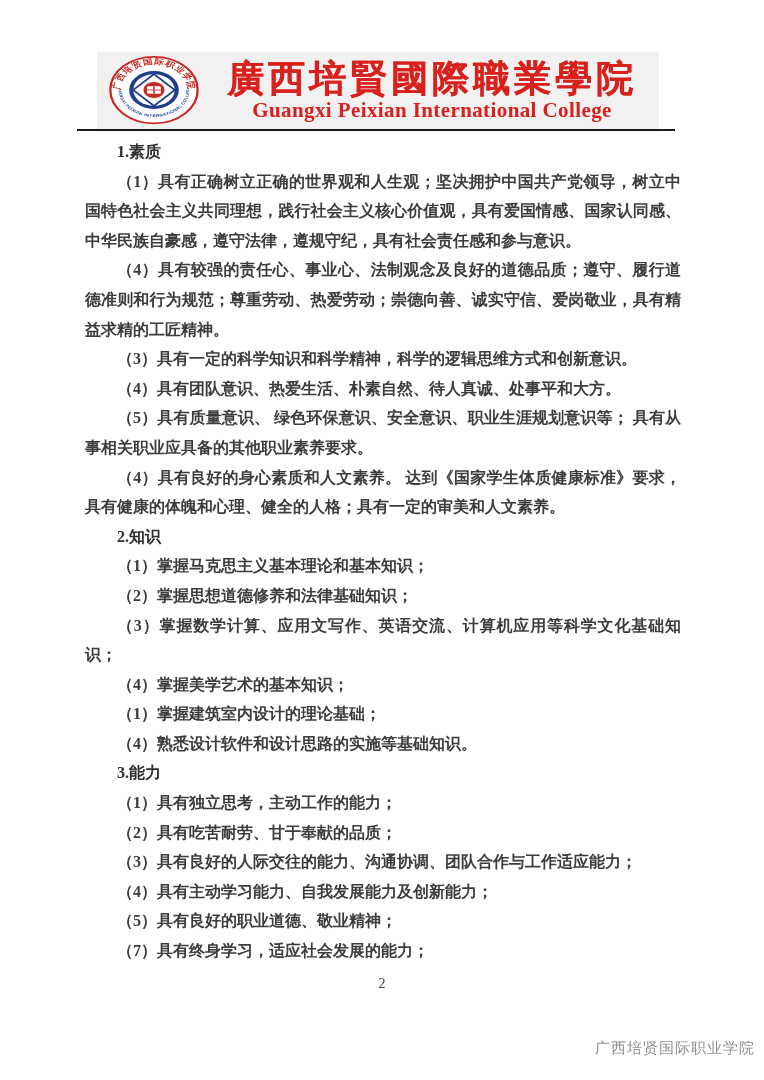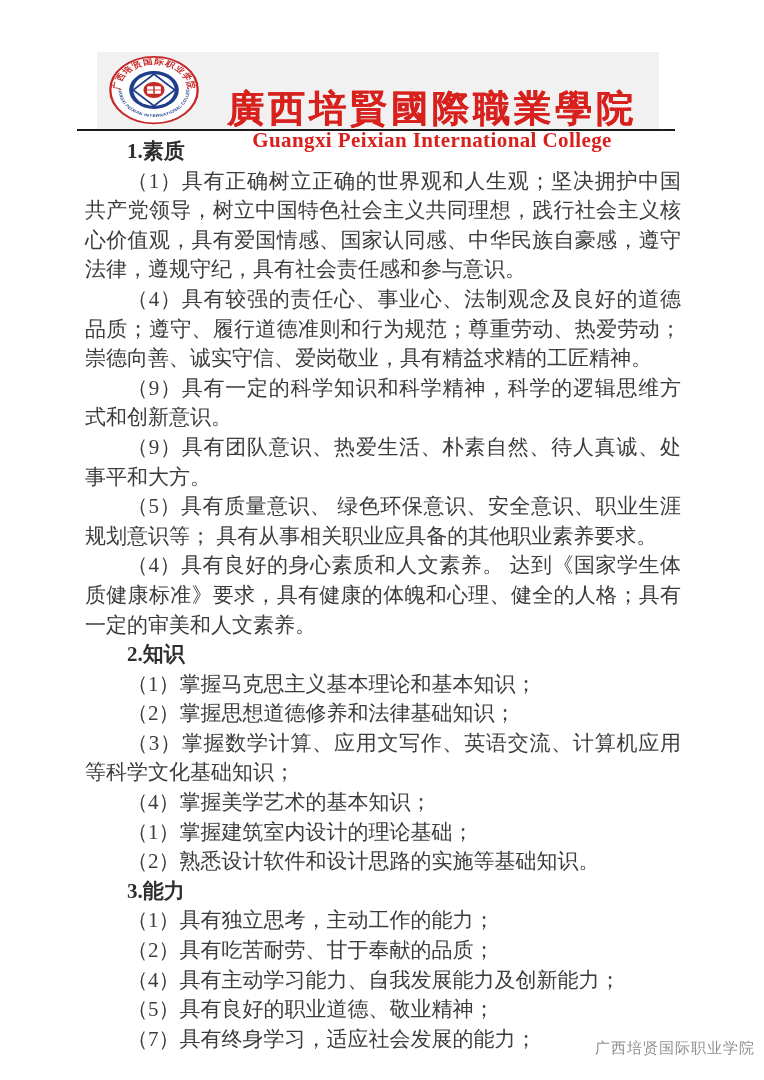--- a/index.html
+++ b/index.html
@@ -27,21 +27,20 @@
     width: 92px; height: 70px;
   }
   .title-block {
     position: absolute;
     left: 112px; top: 0;
     width: 446px; height: 100%;
     display: flex;
     flex-direction: column;
     align-items: center;
     justify-content: center;
-    margin-top: 30px;
   }
   .title-zh {
     color: #d8201c;
     font-size: 37px;
     font-weight: bold;
     letter-spacing: 4px;
     line-height: 1.1;
     white-space: nowrap;
     text-shadow: 0.5px 0 0 #d8201c;
   }
@@ -58,25 +57,25 @@
     left: 77px; top: 129px;
     width: 598px; height: 2px;
     background: #1b1b1b;
   }
   
   .doc-body {
     position: absolute;
     left: 85px; top: 137px;
     width: 596px;
     color: #3c3c3c;
-    font-size: 21px;
+    font-size: 16px;
     line-height: 29.6px;
     text-align: justify;
   }
-  .doc-body p { margin: 0; text-indent: 2em; }
+  .doc-body p { margin: 0; text-indent: 2em; font-weight: bold; }
   .doc-body p.heading { font-weight: bold; color: #2e2e2e; }
   
   .page-number {
     position: absolute;
     left: 0; top: 976px;
     width: 764px;
     text-align: center;
     font-size: 14px;
     color: #3c3c3c;
   }
@@ -127,34 +126,35 @@
       <div class="title-en">Guangxi Peixian International College</div>
     </div>
   </div>
 
   <div class="header-rule"></div>
 
   <div class="doc-body">
       <p class="heading">1.素质</p>
       <p class="para">（1）具有正确树立正确的世界观和人生观；坚决拥护中国共产党领导，树立中国特色社会主义共同理想，践行社会主义核心价值观，具有爱国情感、国家认同感、中华民族自豪感，遵守法律，遵规守纪，具有社会责任感和参与意识。</p>
       <p class="para">（4）具有较强的责任心、事业心、法制观念及良好的道德品质；遵守、履行道德准则和行为规范；尊重劳动、热爱劳动；崇德向善、诚实守信、爱岗敬业，具有精益求精的工匠精神。</p>
-      <p class="para">（9）具有一定的科学知识和科学精神，科学的逻辑思维方式和创新意识。</p>
-      <p class="para">（9）具有团队意识、热爱生活、朴素自然、待人真诚、处事平和大方。</p>
+      <p class="para">（3）具有一定的科学知识和科学精神，科学的逻辑思维方式和创新意识。</p>
+      <p class="para">（4）具有团队意识、热爱生活、朴素自然、待人真诚、处事平和大方。</p>
       <p class="para">（5）具有质量意识、 绿色环保意识、安全意识、职业生涯规划意识等； 具有从事相关职业应具备的其他职业素养要求。</p>
       <p class="para">（4）具有良好的身心素质和人文素养。 达到《国家学生体质健康标准》要求，具有健康的体魄和心理、健全的人格；具有一定的审美和人文素养。</p>
       <p class="heading">2.知识</p>
       <p class="para">（1）掌握马克思主义基本理论和基本知识；</p>
       <p class="para">（2）掌握思想道德修养和法律基础知识；</p>
       <p class="para">（3）掌握数学计算、应用文写作、英语交流、计算机应用等科学文化基础知识；</p>
       <p class="para">（4）掌握美学艺术的基本知识；</p>
       <p class="para">（1）掌握建筑室内设计的理论基础；</p>
-      <p class="para">（2）熟悉设计软件和设计思路的实施等基础知识。</p>
+      <p class="para">（4）熟悉设计软件和设计思路的实施等基础知识。</p>
       <p class="heading">3.能力</p>
       <p class="para">（1）具有独立思考，主动工作的能力；</p>
       <p class="para">（2）具有吃苦耐劳、甘于奉献的品质；</p>
+      <p class="para">（3）具有良好的人际交往的能力、沟通协调、团队合作与工作适应能力；</p>
       <p class="para">（4）具有主动学习能力、自我发展能力及创新能力；</p>
       <p class="para">（5）具有良好的职业道德、敬业精神；</p>
       <p class="para">（7）具有终身学习，适应社会发展的能力；</p>
     </div>
 
   <div class="page-number">2</div>
   <div class="watermark">广西培贤国际职业学院</div>
 
 </div>
 

